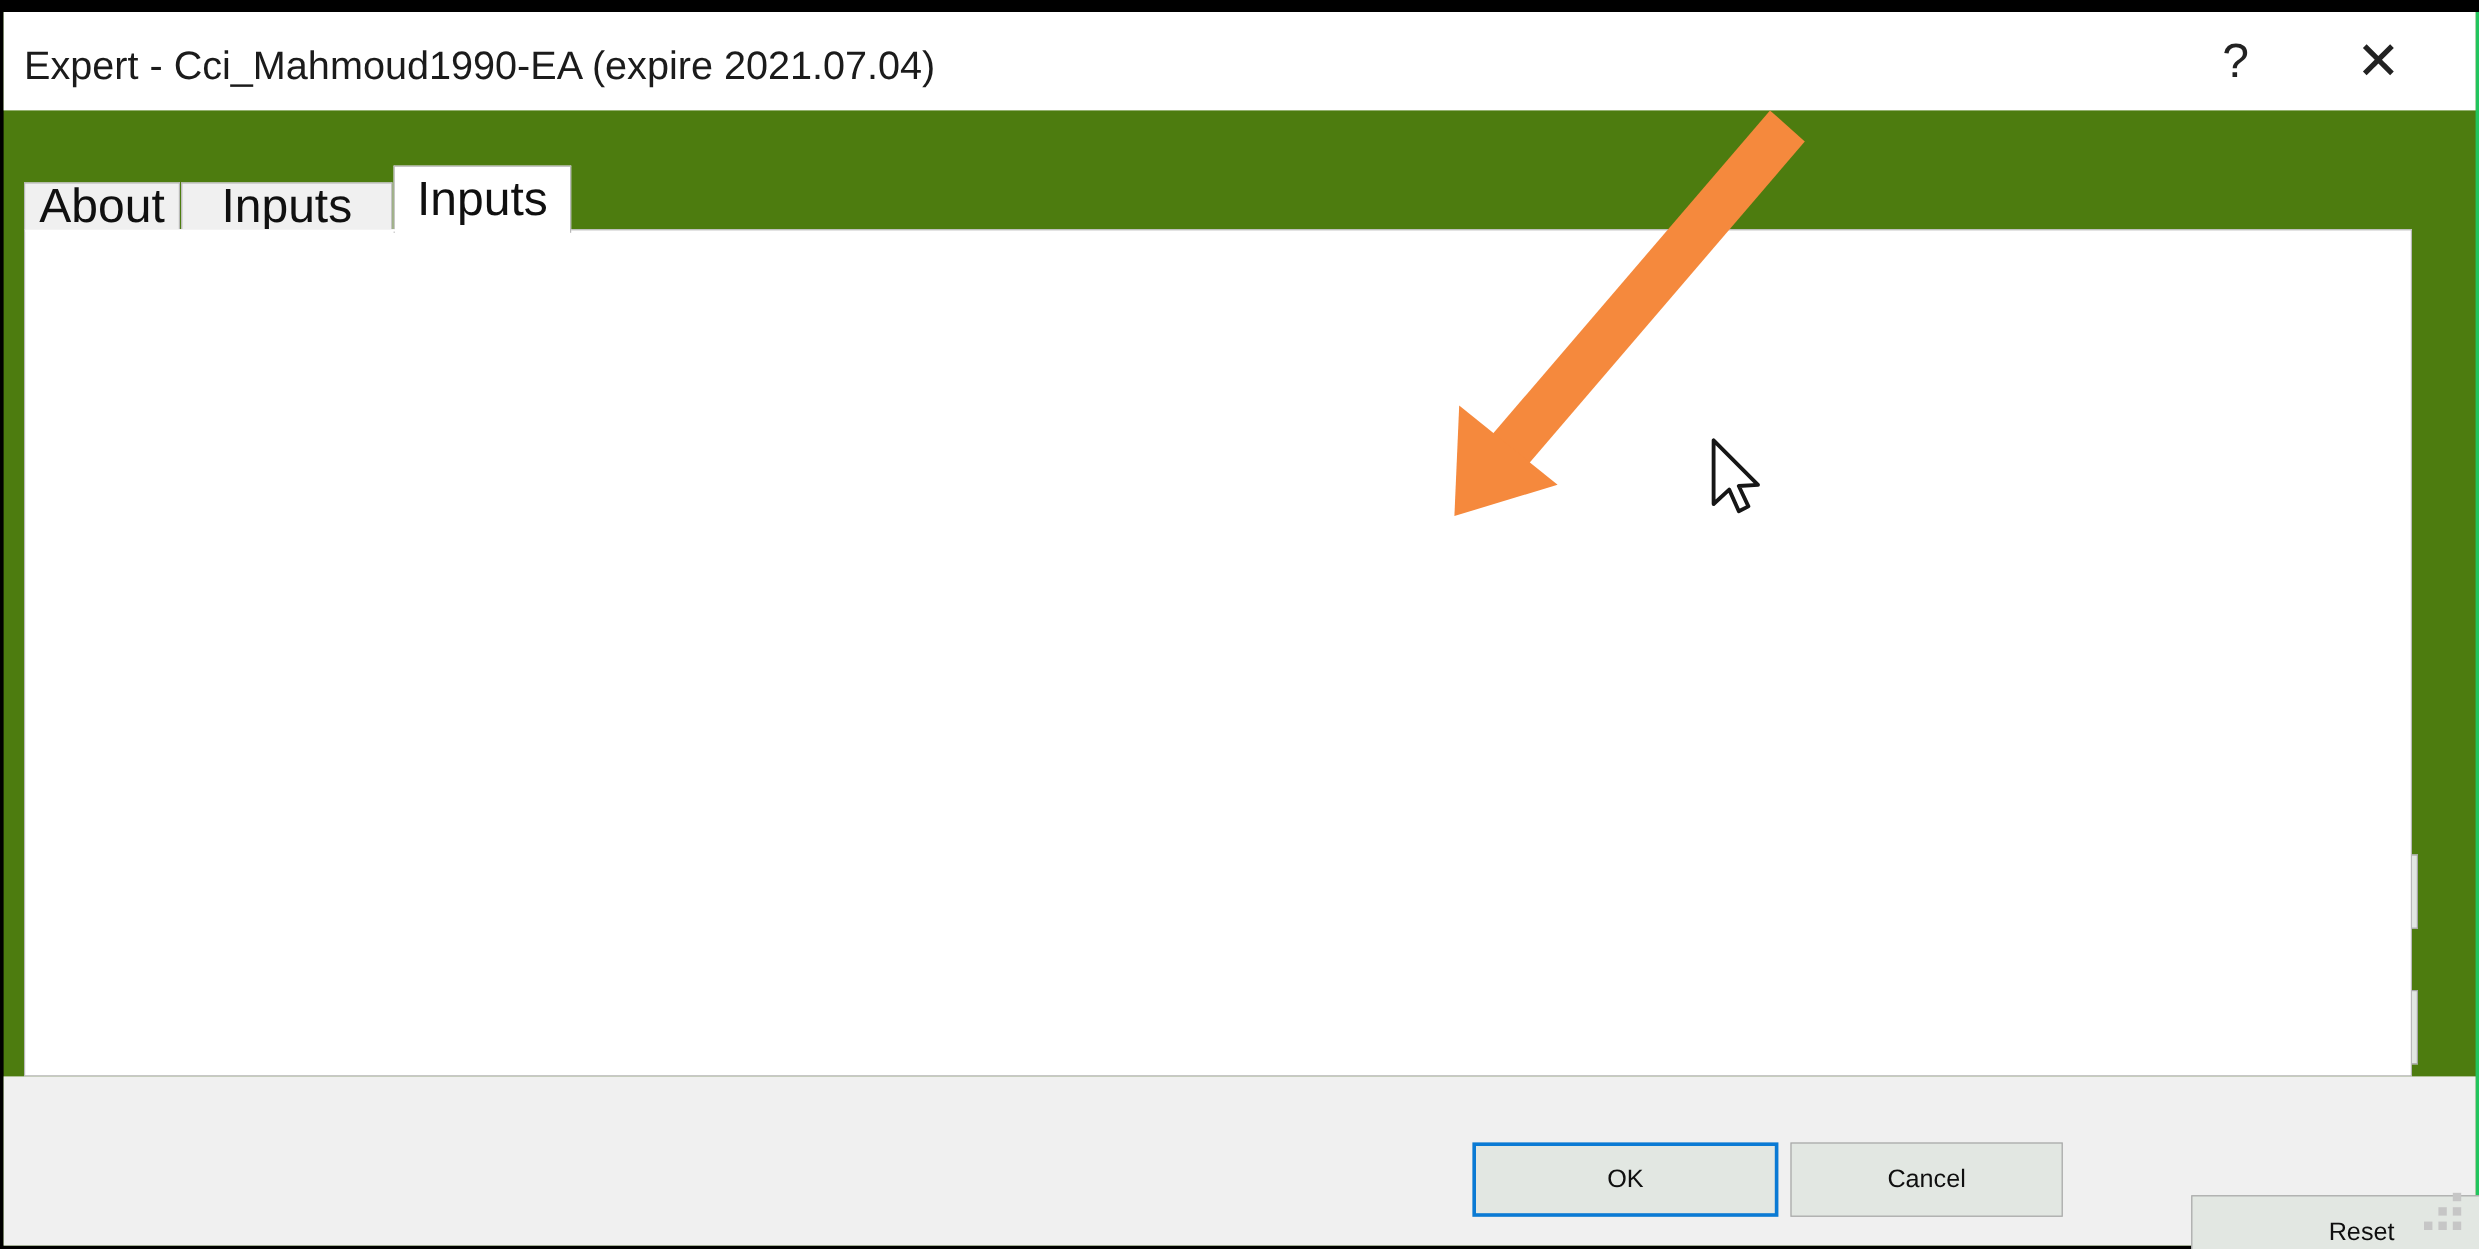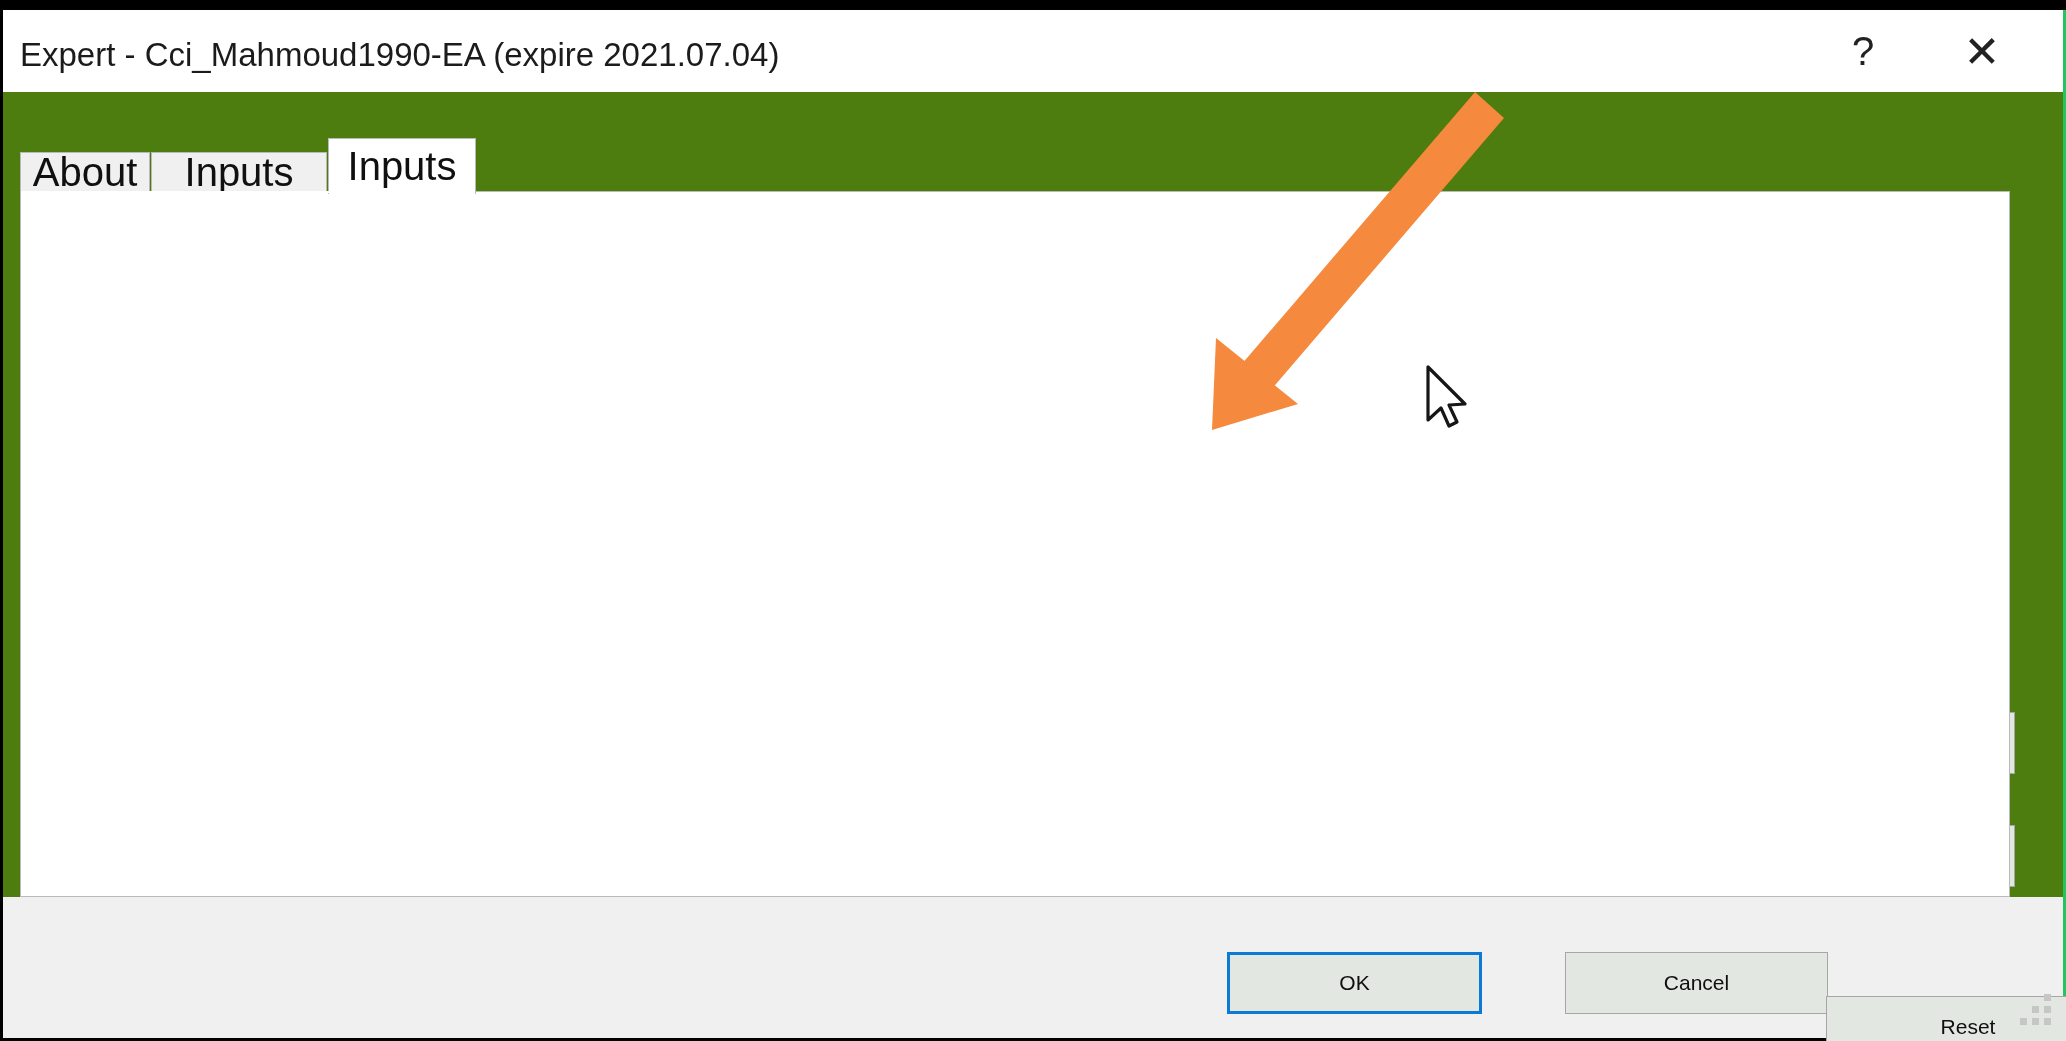--- a/index.html
+++ b/index.html
@@ -111,21 +111,21 @@
     display:flex;align-items:center;justify-content:center;
     font-size:21px;color:#0f0f0f;box-sizing:border-box;cursor:default;
   }
   #btn-load{left:1652px;top:702px;width:360px;height:62px;}
   #btn-save{left:1652px;top:815px;width:360px;height:62px;}
   
   #footer{
     position:absolute;left:0;top:887px;width:2060px;height:141px;background:#f0f0f0;
   }
   #btn-ok{left:1224px;top:942px;width:255px;height:62px;border:3px solid #0a7ad4;}
-  #btn-cancel{left:1562px;top:942px;width:263px;height:62px;}
+  #btn-cancel{left:1489px;top:942px;width:227px;height:62px;}
   #btn-reset{left:1823px;top:942px;width:284px;height:62px;margin-top:44px;}
   
   #grip{position:absolute;right:12px;bottom:10px;width:34px;height:34px;}
   #grip i{position:absolute;width:7px;height:7px;background:#c6c6c6;display:block;}
   
   #ann-arrow{position:absolute;left:0;top:0;width:2066px;height:1041px;pointer-events:none;z-index:30;}
   
   #cursor{position:absolute;left:1424px;top:364px;width:46px;height:68px;z-index:31;pointer-events:none;}
 </style>
 </head>

